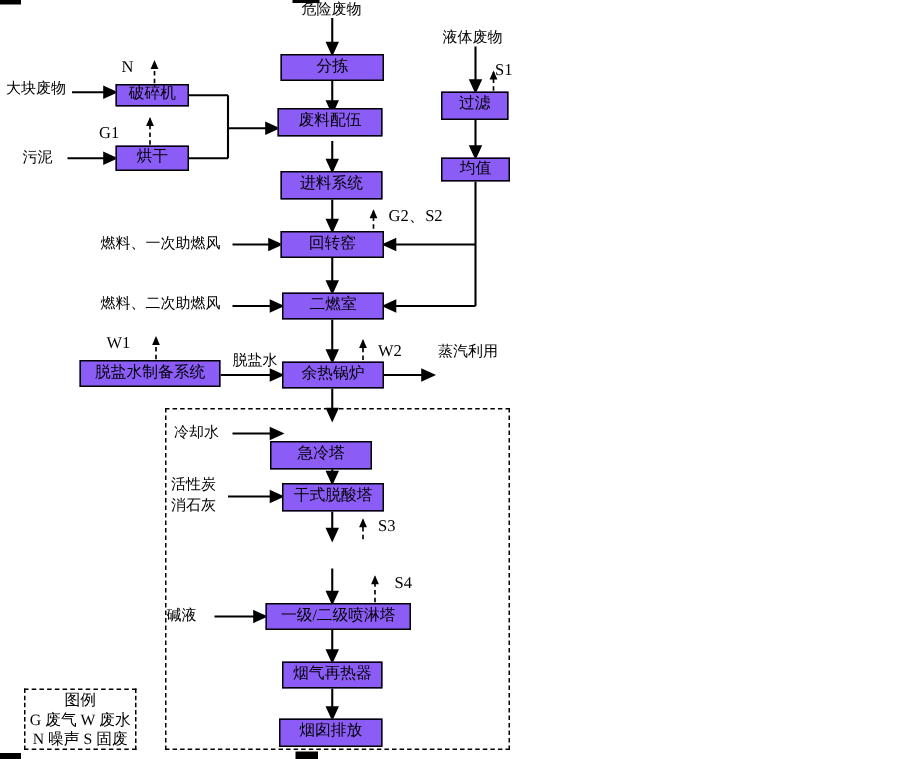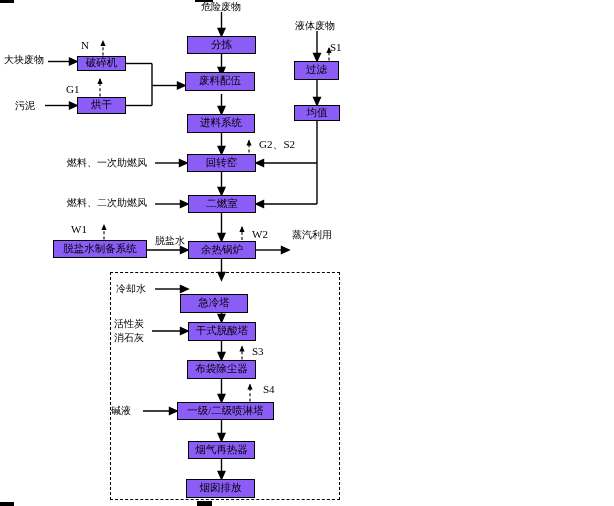--- a/index.html
+++ b/index.html
@@ -213,24 +213,28 @@
   <div class="lbl" style="left:111px;top:405px;">碱液</div>
 
   <div class="box" style="left:187px;top:36px;width:69px;height:18px;">分拣</div>
   <div class="box" style="left:185px;top:72px;width:70px;height:19px;">废料配伍</div>
   <div class="box" style="left:187px;top:114px;width:68px;height:19px;">进料系统</div>
   <div class="box" style="left:187px;top:154px;width:69px;height:18px;">回转窑</div>
   <div class="box" style="left:188px;top:195px;width:68px;height:18px;">二燃室</div>
   <div class="box" style="left:188px;top:241px;width:68px;height:18px;">余热锅炉</div>
   <div class="box" style="left:180px;top:280px;width:68px;height:19px;margin-top:14px;">急冷塔</div>
   <div class="box" style="left:188px;top:322px;width:68px;height:19px;">干式脱酸塔</div>
-  <div class="box" style="left:187px;top:360px;width:69px;height:19px;">布袋除尘器</div>
   <div class="box" style="left:177px;top:402px;width:97px;height:18px;">一级/二级喷淋塔</div>
   <div class="box" style="left:188px;top:441px;width:67px;height:18px;">烟气再热器</div>
   <div class="box" style="left:186px;top:479px;width:69px;height:19px;">烟囱排放</div>
   <div class="box" style="left:77px;top:56px;width:49px;height:15px;">破碎机</div>
   <div class="box" style="left:77px;top:97px;width:49px;height:17px;">烘干</div>
   <div class="box" style="left:294px;top:61px;width:45px;height:19px;">过滤</div>
   <div class="box" style="left:294px;top:105px;width:46px;height:16px;">均值</div>
   <div class="box" style="left:53px;top:240px;width:94px;height:18px;">脱盐水制备系统</div>
 
+  <div id="legend" style="left:16px;top:459px;width:75px;height:41px;">
+    <div>图例</div>
+    <div>G 废气 W 废水</div>
+    <div>N 噪声 S 固废</div>
+  </div>
 
 </div>
 
 </body></html>

